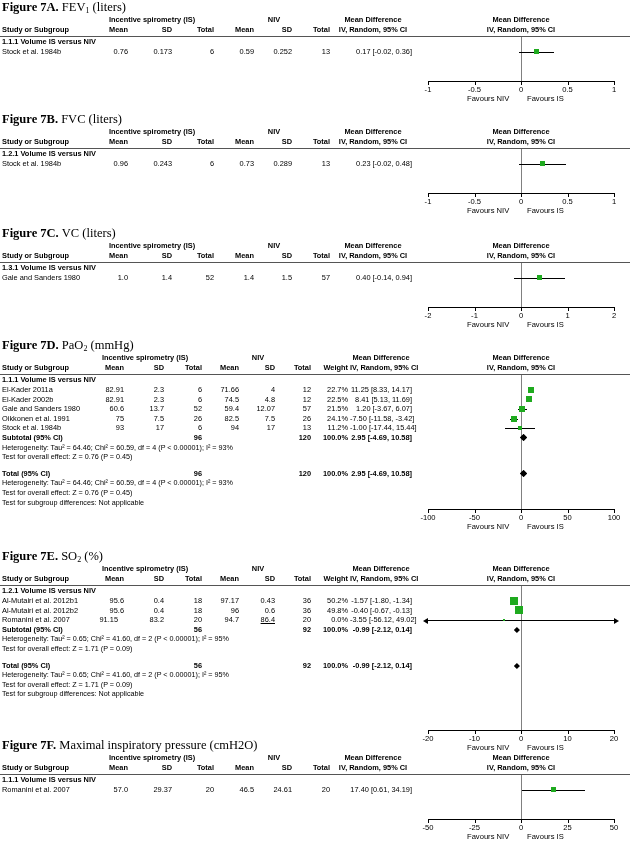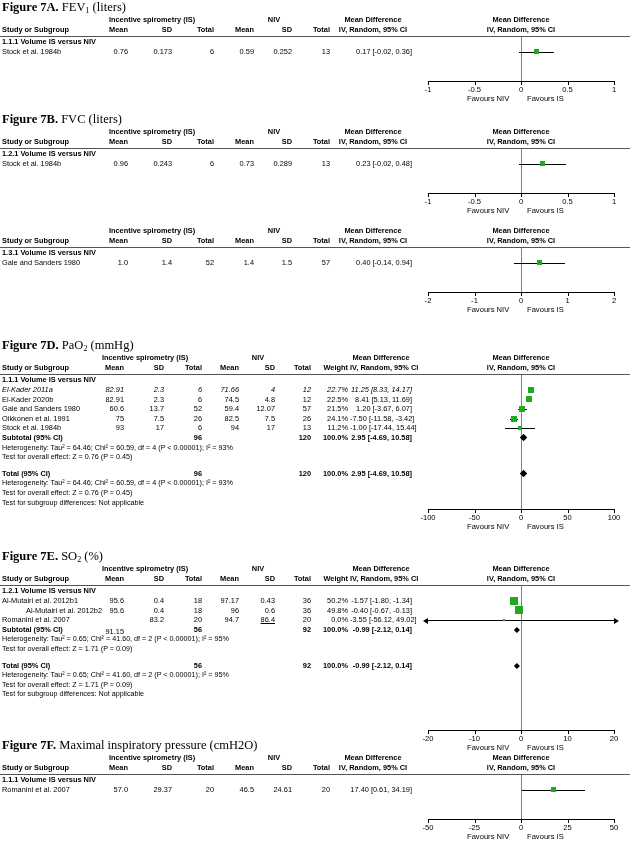--- a/index.html
+++ b/index.html
@@ -211,20 +211,21 @@
           <div class="tick" style="left: 155.5px; top: 66px;"></div>
           <div class="ticklbl" style="left: 155.5px; top: 70px;">0.5</div>
           <div class="tick" style="left: 202px; top: 66px;"></div>
           <div class="ticklbl" style="left: 202px; top: 70px;">1</div>
           <div class="favlbl" style="left: 55px; top: 78.5px;">Favours NIV</div>
           <div class="favlbl" style="left: 115px; top: 78.5px;">Favours IS</div>
         </div>
       </div>
     </div>
     <div class="panel" style="top: 226px;">
+      <div class="fig-title"><b>Figure 7C. </b><span class="ttl-rest">VC</span><span class="ttl-rest"> (liters)</span></div>
       <div class="panel-body" style="height: 90px;">
         <div class="tbl">
           <div class="row hdr1" style="top: 0px; position: absolute; left: 0px; width: 412px;">
             <div class="c ctr" style="left: 82px; width: 140px;">Incentive spirometry (IS)</div>
             <div class="c ctr" style="left: 218px; width: 112px;">NIV</div>
             <div class="c ctr" style="left: 334px; width: 78px;">Mean Difference</div>
           </div>
           <div class="row hdr2" style="top: 9.6px; position: absolute; left: 0px; width: 412px;">
             <div class="c l" style="left: 2px;">Study or Subgroup</div>
             <div class="c r" style="left: 90px; width: 38px;">Mean</div>
@@ -290,33 +291,33 @@
             <div class="c r" style="left: 205px; width: 34px;">Mean</div>
             <div class="c r" style="left: 243px; width: 32px;">SD</div>
             <div class="c r" style="left: 279px; width: 32px;">Total</div>
             <div class="c r" style="left: 312px; width: 36px;">Weight</div>
             <div class="c ctr" style="left: 350px; width: 62px;">IV, Random, 95% CI</div>
           </div>
           <div class="rule" style="top: 20.8px;"></div>
           <div class="row grouprow" style="top: 22.4px; position: absolute; left: 0px; width: 412px;">
             <div class="c l" style="left: 2px;">1.1.1 Volume IS versus NIV</div>
           </div>
-          <div class="row" style="top: 32px; position: absolute; left: 0px; width: 372px; font-style: italic;">
+          <div class="row" style="top: 32px; position: absolute; left: 0px; width: 372px;">
             <div class="c l" style="left: 2px;">El-Kader 2011a</div>
             <div class="c r" style="left: 88px; width: 36px;">82.91</div>
             <div class="c r" style="left: 130px; width: 34px;">2.3</div>
             <div class="c r" style="left: 170px; width: 32px;">6</div>
             <div class="c r" style="left: 205px; width: 34px;">71.66</div>
             <div class="c r" style="left: 243px; width: 32px;">4</div>
             <div class="c r" style="left: 279px; width: 32px;">12</div>
             <div class="c r" style="left: 312px; width: 36px;">22.7%</div>
             <div class="c r" style="left: 350px; width: 62px;">11.25 [8.33, 14.17]</div>
           </div>
           <div class="row" style="top: 41.6px; position: absolute; left: 0px; width: 412px;">
-            <div class="c l" style="left: 2px;">El-Kader 2020b</div>
+            <div class="c l" style="left: 2px;">El-Kader 2002b</div>
             <div class="c r" style="left: 88px; width: 36px;">82.91</div>
             <div class="c r" style="left: 130px; width: 34px;">2.3</div>
             <div class="c r" style="left: 170px; width: 32px;">6</div>
             <div class="c r" style="left: 205px; width: 34px;">74.5</div>
             <div class="c r" style="left: 243px; width: 32px;">4.8</div>
             <div class="c r" style="left: 279px; width: 32px;">12</div>
             <div class="c r" style="left: 312px; width: 36px;">22.5%</div>
             <div class="c r" style="left: 350px; width: 62px;">8.41 [5.13, 11.69]</div>
           </div>
           <div class="row" style="top: 51.2px; position: absolute; left: 0px; width: 412px;">
@@ -446,33 +447,33 @@
             <div class="c r" style="left: 88px; width: 36px;">95.6</div>
             <div class="c r" style="left: 130px; width: 34px;">0.4</div>
             <div class="c r" style="left: 170px; width: 32px;">18</div>
             <div class="c r" style="left: 205px; width: 34px;">97.17</div>
             <div class="c r" style="left: 243px; width: 32px;">0.43</div>
             <div class="c r" style="left: 279px; width: 32px;">36</div>
             <div class="c r" style="left: 312px; width: 36px;">50.2%</div>
             <div class="c r" style="left: 350px; width: 62px;">-1.57 [-1.80, -1.34]</div>
           </div>
           <div class="row" style="top: 41.6px; position: absolute; left: 0px; width: 412px;">
-            <div class="c l" style="left: 2px; margin-left: 24px;">Al-Mutairi et al. 2012b2</div>
+            <div class="c l" style="left: 2px;">Al-Mutairi et al. 2012b2</div>
             <div class="c r" style="left: 88px; width: 36px;">95.6</div>
             <div class="c r" style="left: 130px; width: 34px;">0.4</div>
             <div class="c r" style="left: 170px; width: 32px;">18</div>
             <div class="c r" style="left: 205px; width: 34px;">96</div>
             <div class="c r" style="left: 243px; width: 32px;">0.6</div>
             <div class="c r" style="left: 279px; width: 32px;">36</div>
             <div class="c r" style="left: 312px; width: 36px;">49.8%</div>
             <div class="c r" style="left: 350px; width: 62px;">-0.40 [-0.67, -0.13]</div>
           </div>
           <div class="row" style="top: 51.2px; position: absolute; left: 0px; width: 412px;">
             <div class="c l" style="left: 2px;">Romanini et al. 2007</div>
-            <div class="c r" style="left: 88px; width: 36px; margin-top: 12px;">91.15</div>
+            <div class="c r" style="left: 82px; width: 36px;">91.15</div>
             <div class="c r" style="left: 130px; width: 34px;">83.2</div>
             <div class="c r" style="left: 170px; width: 32px;">20</div>
             <div class="c r" style="left: 205px; width: 34px;">94.7</div>
             <div class="c r" style="left: 243px; width: 32px; text-decoration: underline;">86.4</div>
             <div class="c r" style="left: 279px; width: 32px;">20</div>
             <div class="c r" style="left: 312px; width: 36px;">0.0%</div>
             <div class="c r" style="left: 350px; width: 62px;">-3.55 [-56.12, 49.02]</div>
           </div>
           <div class="row boldrow" style="top: 60.8px; position: absolute; left: 0px; width: 412px;">
             <div class="c l" style="left: 2px;">Subtotal (95% CI)</div>

